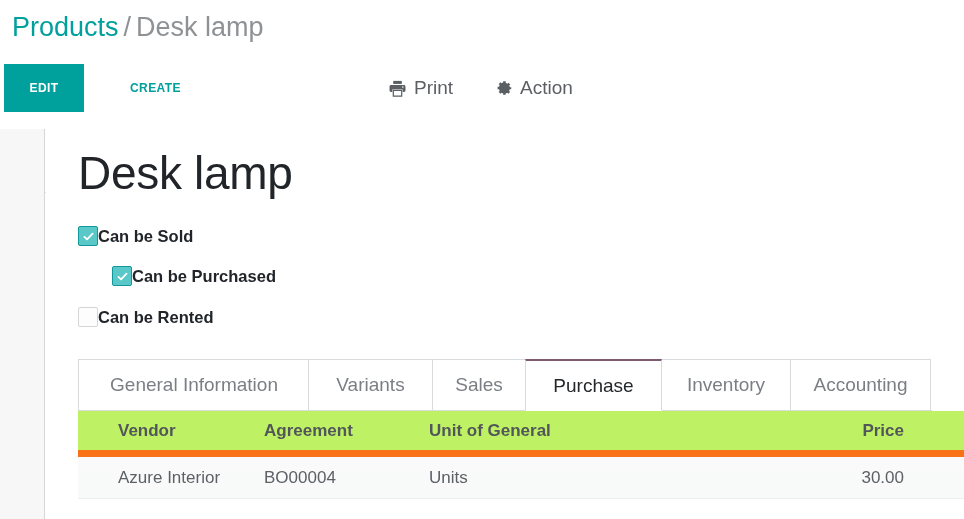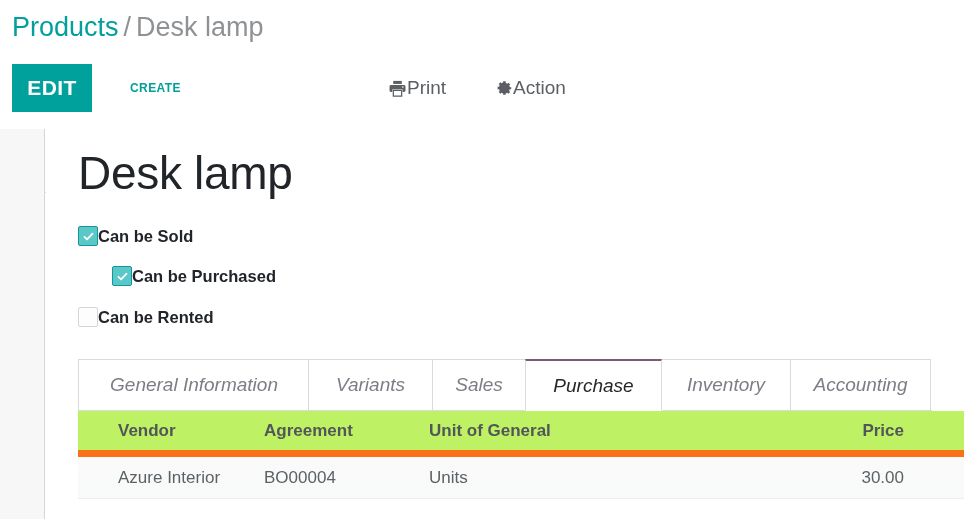--- a/index.html
+++ b/index.html
@@ -21,41 +21,41 @@
   .crumb-link { color: #00a09d; }
   .crumb-sep  { color: #8f9295; margin: 0 5px; }
   .crumb-cur  { color: #8f9295; }
 
   
   .toolbar {
     position: absolute; left: 0; top: 64px; width: 964px; height: 64px;
     background: #fff;
   }
   .btn-edit {
-    position: absolute; left: 12px; top: 0;
+    position: absolute; left: 4px; top: 0;
     width: 80px; height: 48px;
     background: #00a09d; color: #ffffff;
     border: none;
     font-family: "Liberation Sans", sans-serif;
-    font-size: 21px; font-weight: bold; letter-spacing: .4px;
+    font-size: 12px; font-weight: bold; letter-spacing: .4px;
     display: flex; align-items: center; justify-content: center;
     cursor: pointer;
   }
   .btn-create {
     position: absolute; left: 120px; top: 0;
     height: 48px; padding: 0 10px;
     background: transparent; color: #00a09d; border: none;
     font-family: "Liberation Sans", sans-serif;
     font-size: 12px; font-weight: bold; letter-spacing: .4px;
     display: flex; align-items: center;
     cursor: pointer;
   }
   .tb-action {
     position: absolute; top: 0; height: 48px;
-    display: flex; align-items: center; gap: 0;
+    display: flex; align-items: center; gap: 7px;
     color: #5b5f63; font-size: 19px;
     cursor: pointer; background: none; border: none;
     font-family: "Liberation Sans", sans-serif;
   }
   .tb-print  { left: 388px; }
   .tb-action-btn { left: 494px; }
   .tb-action svg { display: block; }
 
   .toolbar-rule {
     position: absolute; left: 0; top: 128px; width: 964px; height: 1px;
@@ -114,21 +114,21 @@
   }
   .tab {
     position: absolute; top: 0; height: 52px;
     display: flex; align-items: center; justify-content: center;
     font-size: 19px; color: #7b7f85;
     background: #ffffff;
     border-left: 1px solid #d9dcdf;
     border-right: 1px solid #d9dcdf;
     border-top: 1px solid #d9dcdf;
     border-bottom: 1px solid #d9dcdf;
-    cursor: pointer; white-space: nowrap; font-style: italic;
+    cursor: pointer; white-space: nowrap;
   }
   .tab + .tab { margin-left: -1px; }
   .tab.active {
     color: #25282b;
     border-top: 2px solid #7d5a72;
     border-bottom: 1px solid transparent;
     background: #ffffff;
     z-index: 3;
   }
 

